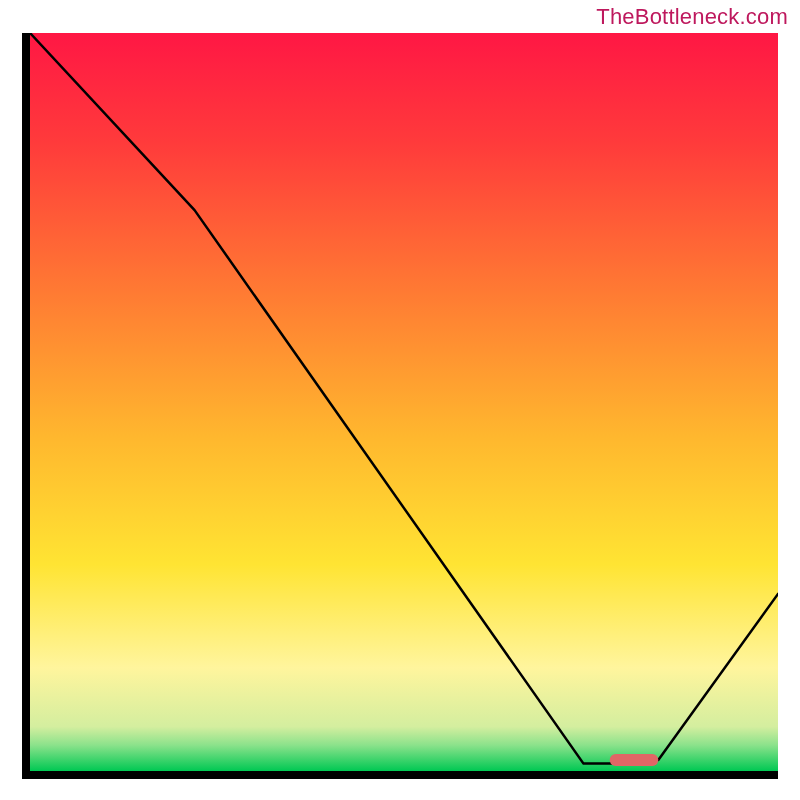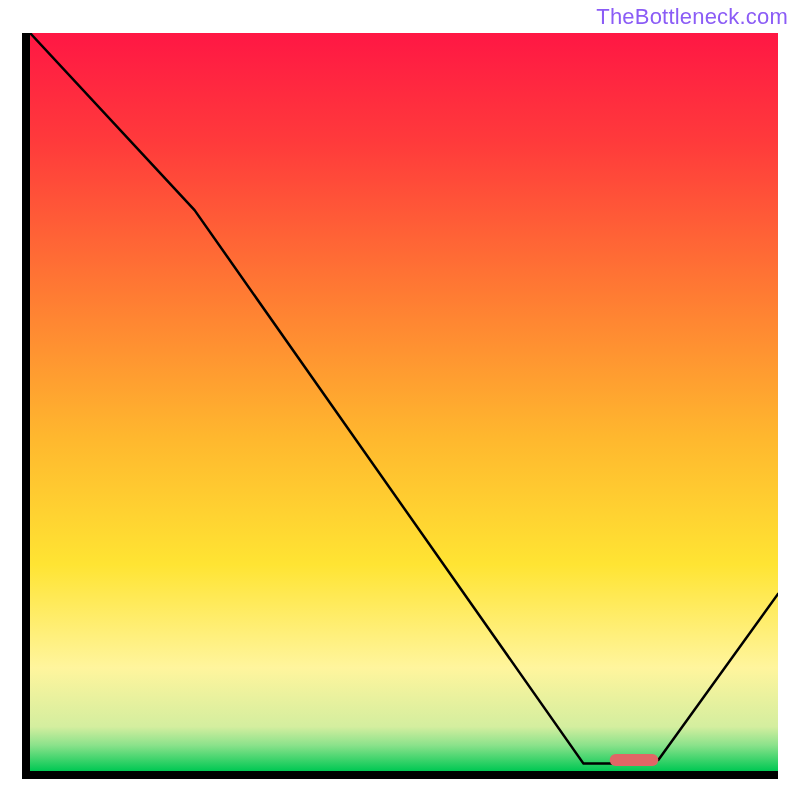--- a/index.html
+++ b/index.html
@@ -12,21 +12,21 @@
   }
   .container {
     position: relative;
     width: 800px;
     height: 800px;
   }
   .watermark {
     position: absolute;
     top: 4px;
     right: 12px;
-    color: #8b5cf6;
+    color: #be185d;
     font-size: 22px;
     font-weight: 500;
     letter-spacing: 0.2px;
   }
   .chart-wrap {
     position: absolute;
     top: 33px;
     left: 22px;
     width: 756px;
     height: 746px;

